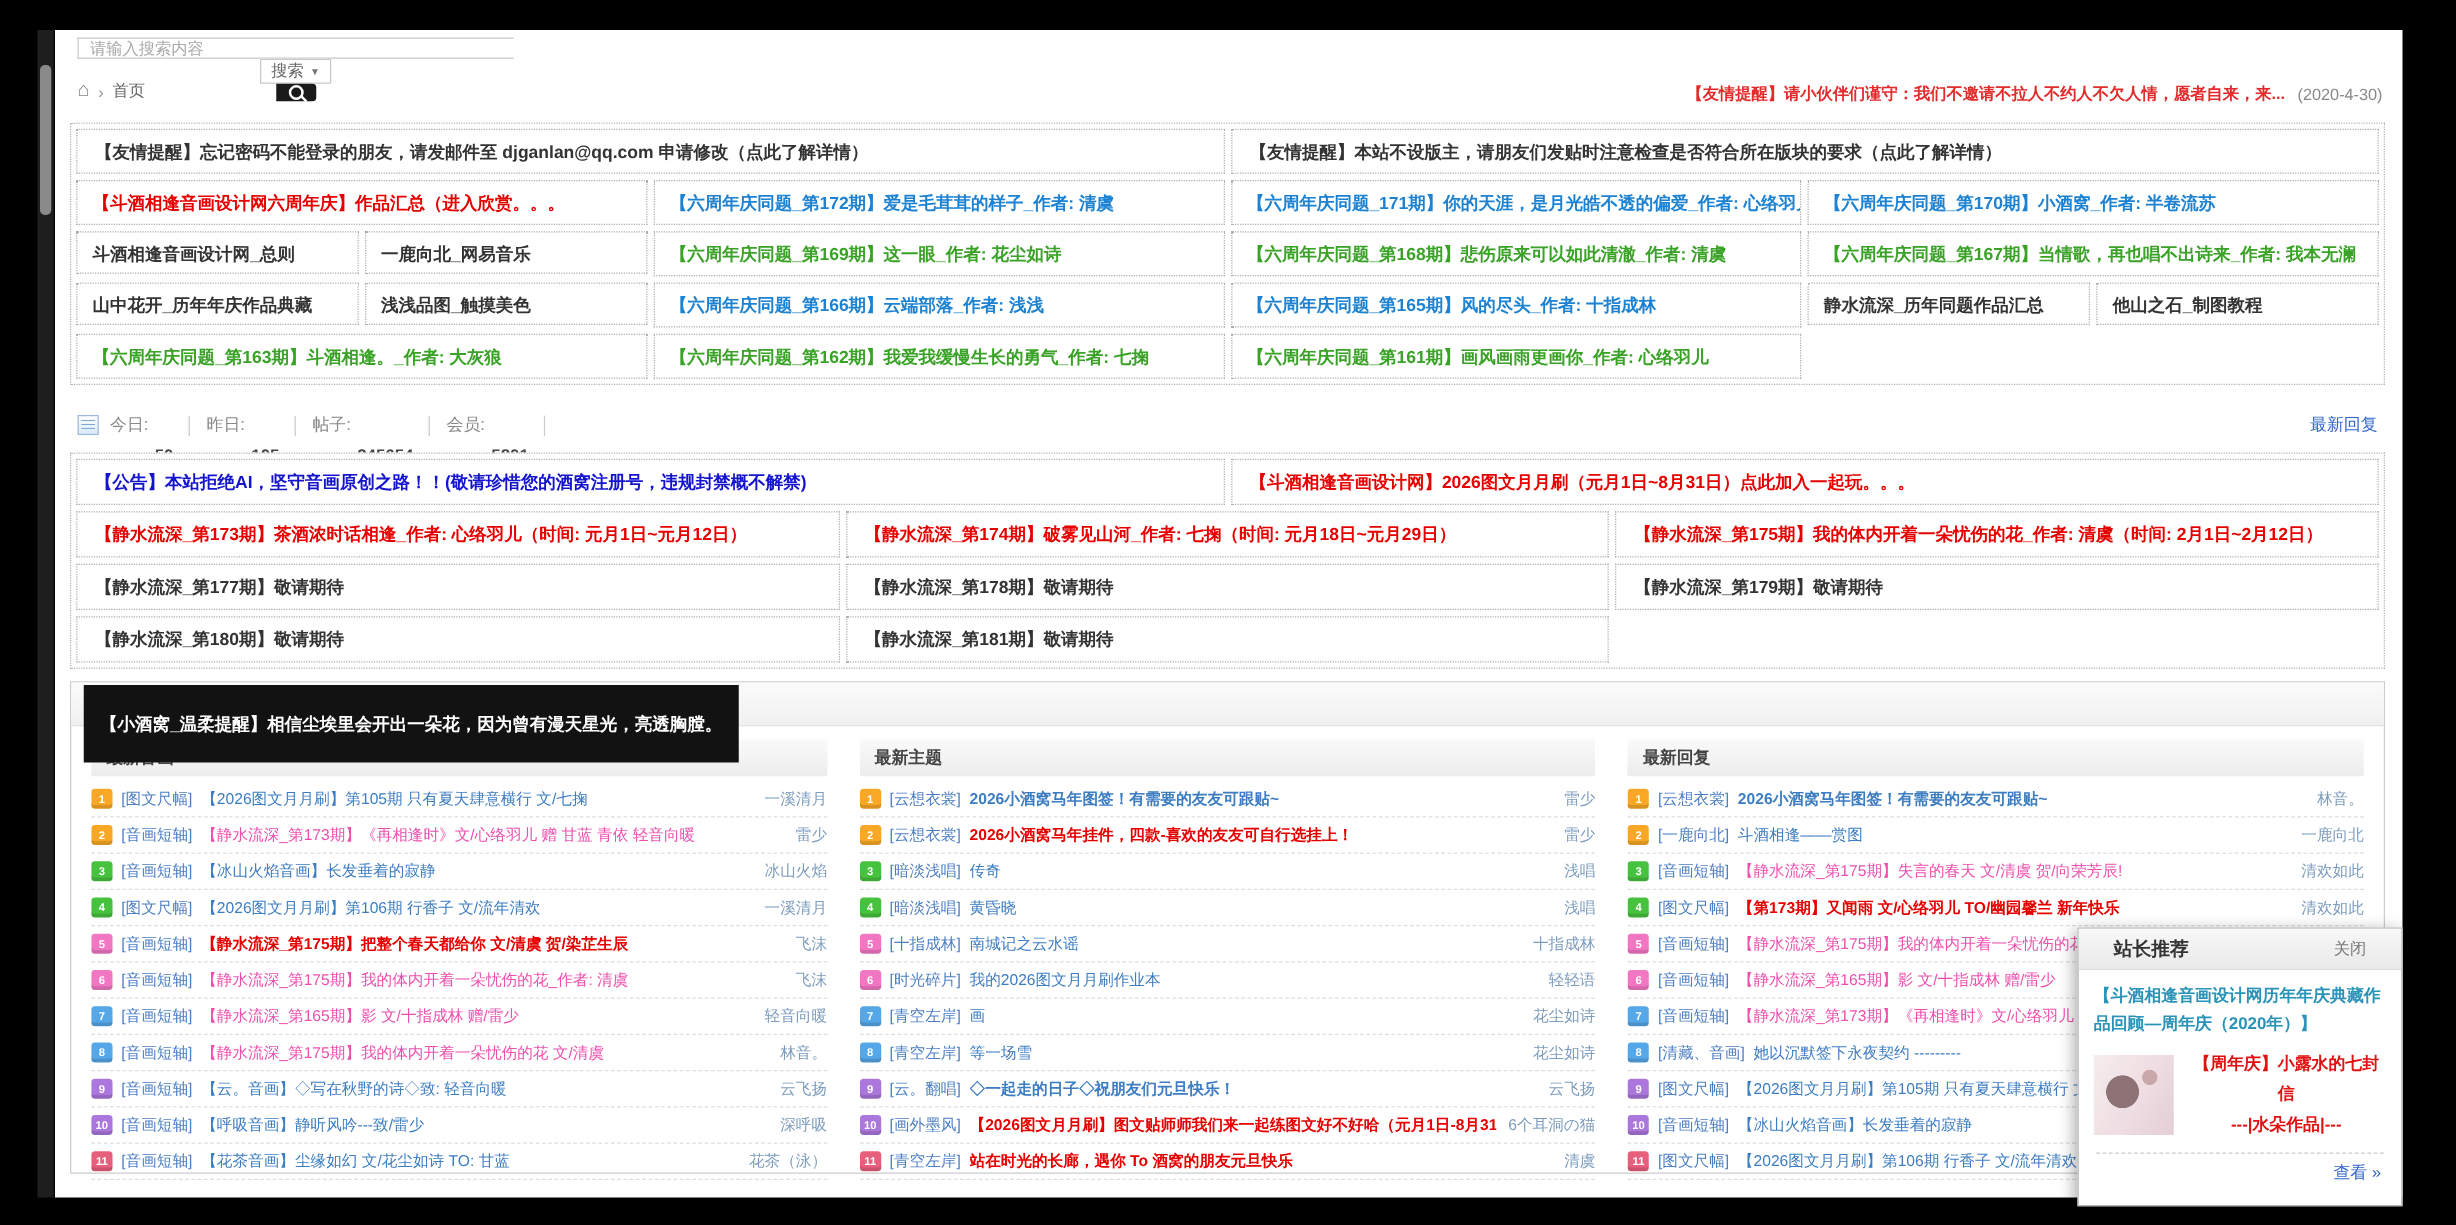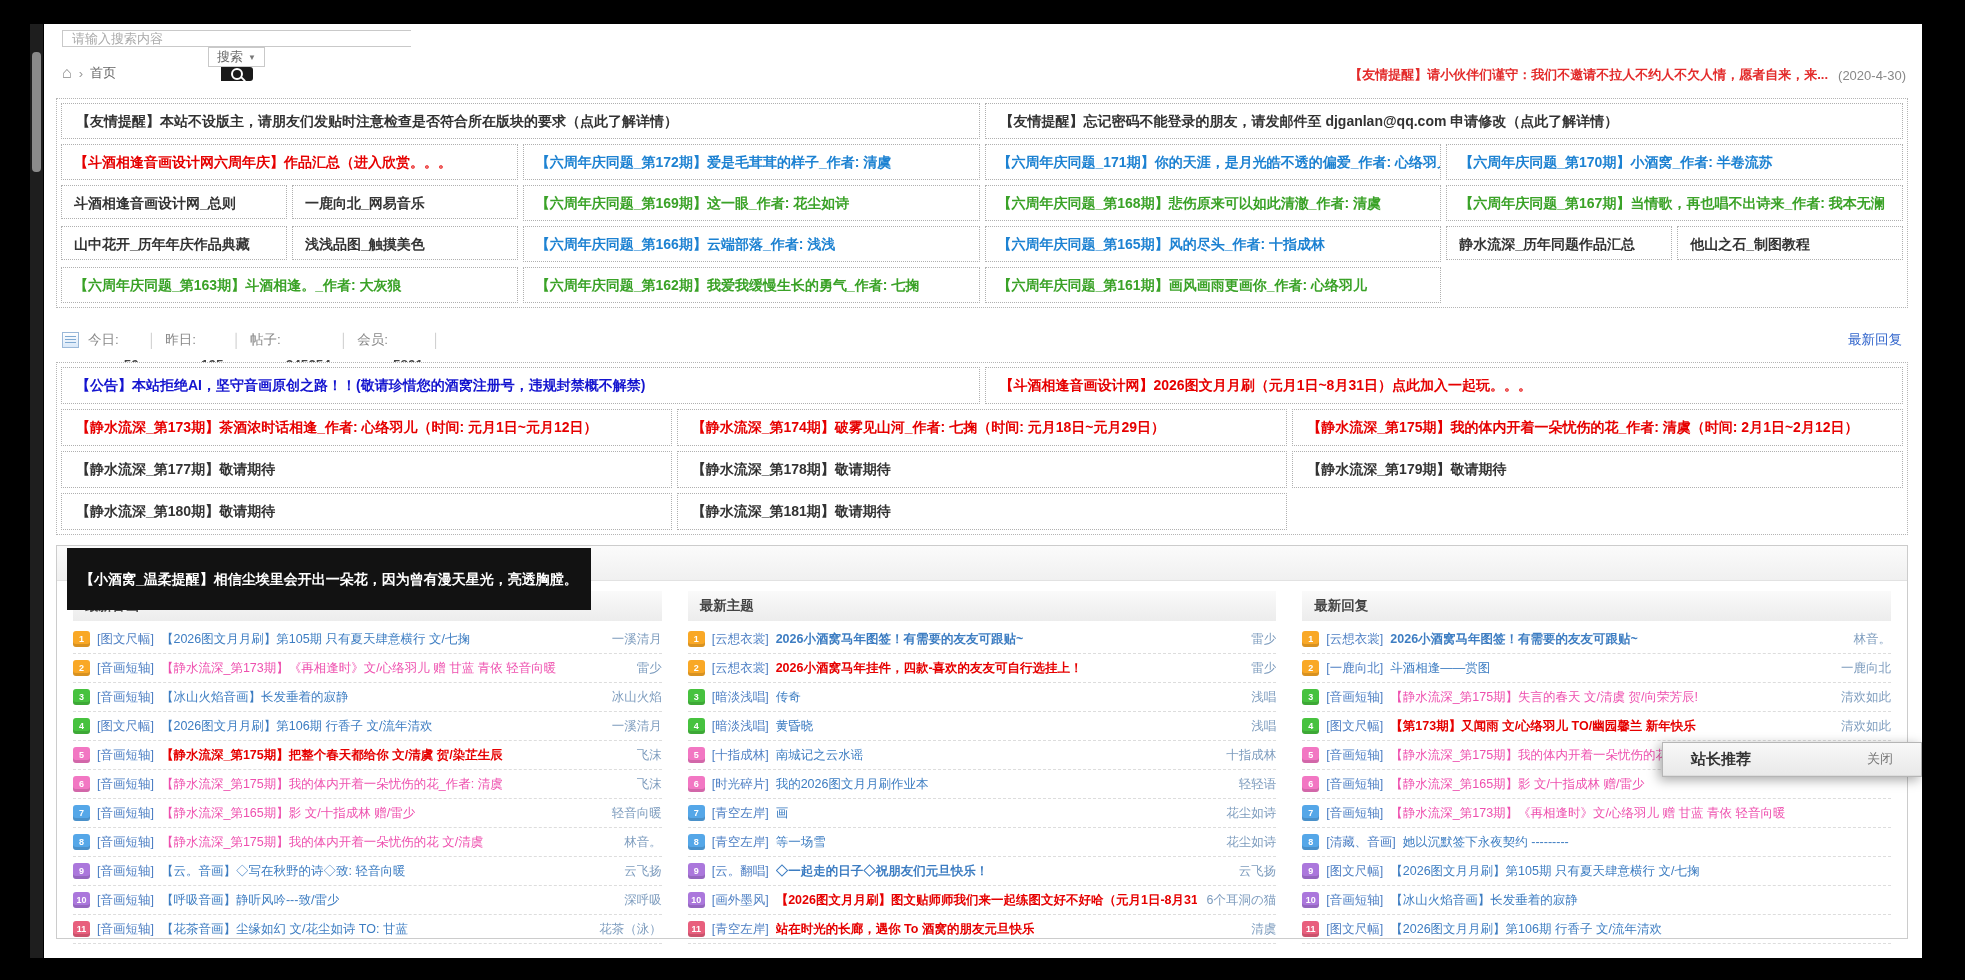--- a/index.html
+++ b/index.html
@@ -110,22 +110,22 @@
     <a>首页</a>
   </div>
 
   <div class="top-reminder">
     <span class="red">【友情提醒】请小伙伴们谨守：我们不邀请不拉人不约人不欠人情，愿者自来，来...</span>
     <span class="date">(2020-4-30)</span>
   </div>
 
   <div class="sectionA">
     <div class="notice-row">
+      <div class="notice-cell">【友情提醒】忘记密码不能登录的朋友，请发邮件至 djganlan@qq.com 申请修改（点此了解详情）</div>
       <div class="notice-cell">【友情提醒】本站不设版主，请朋友们发贴时注意检查是否符合所在版块的要求（点此了解详情）</div>
-      <div class="notice-cell">【友情提醒】忘记密码不能登录的朋友，请发邮件至 djganlan@qq.com 申请修改（点此了解详情）</div>
     </div>
     <div class="fgrid" id="festival-grid">
         <div class="fcell c-red">【斗酒相逢音画设计网六周年庆】作品汇总（进入欣赏。。。</div>
         <div class="fcell c-blue">【六周年庆同题_第172期】爱是毛茸茸的样子_作者: 清虞</div>
         <div class="fcell c-blue">【六周年庆同题_171期】你的天涯，是月光皓不透的偏爱_作者: 心络羽儿</div>
         <div class="fcell c-blue">【六周年庆同题_第170期】小酒窝_作者: 半卷流苏</div>
         <div class="fcell split c-dark">
           <div class="sub">斗酒相逢音画设计网_总则</div>
           <div class="sub">一鹿向北_网易音乐</div>
         </div>
@@ -405,15 +405,28 @@
           </div>
         </div>
       </div>
   </div>
 
   <div class="popup">
     <div class="popup-header">
       <span class="ph-title">站长推荐</span>
       <span class="popup-close">关闭</span>
     </div>
+    <div class="popup-body">
+      <div class="rec-title">【斗酒相逢音画设计网历年年庆典藏作品回顾—周年庆（2020年）】</div>
+      <div class="rec-item">
+        <div class="thumb"></div>
+        <div class="rec-text">
+          <div>【周年庆】小露水的七封信</div>
+          <div>---|水朵作品|---</div>
+        </div>
+      </div>
+      <div class="popup-footer">
+        <span class="view-link">查看 »</span>
+      </div>
+    </div>
   </div>
 
 </div>
 
 </body></html>

